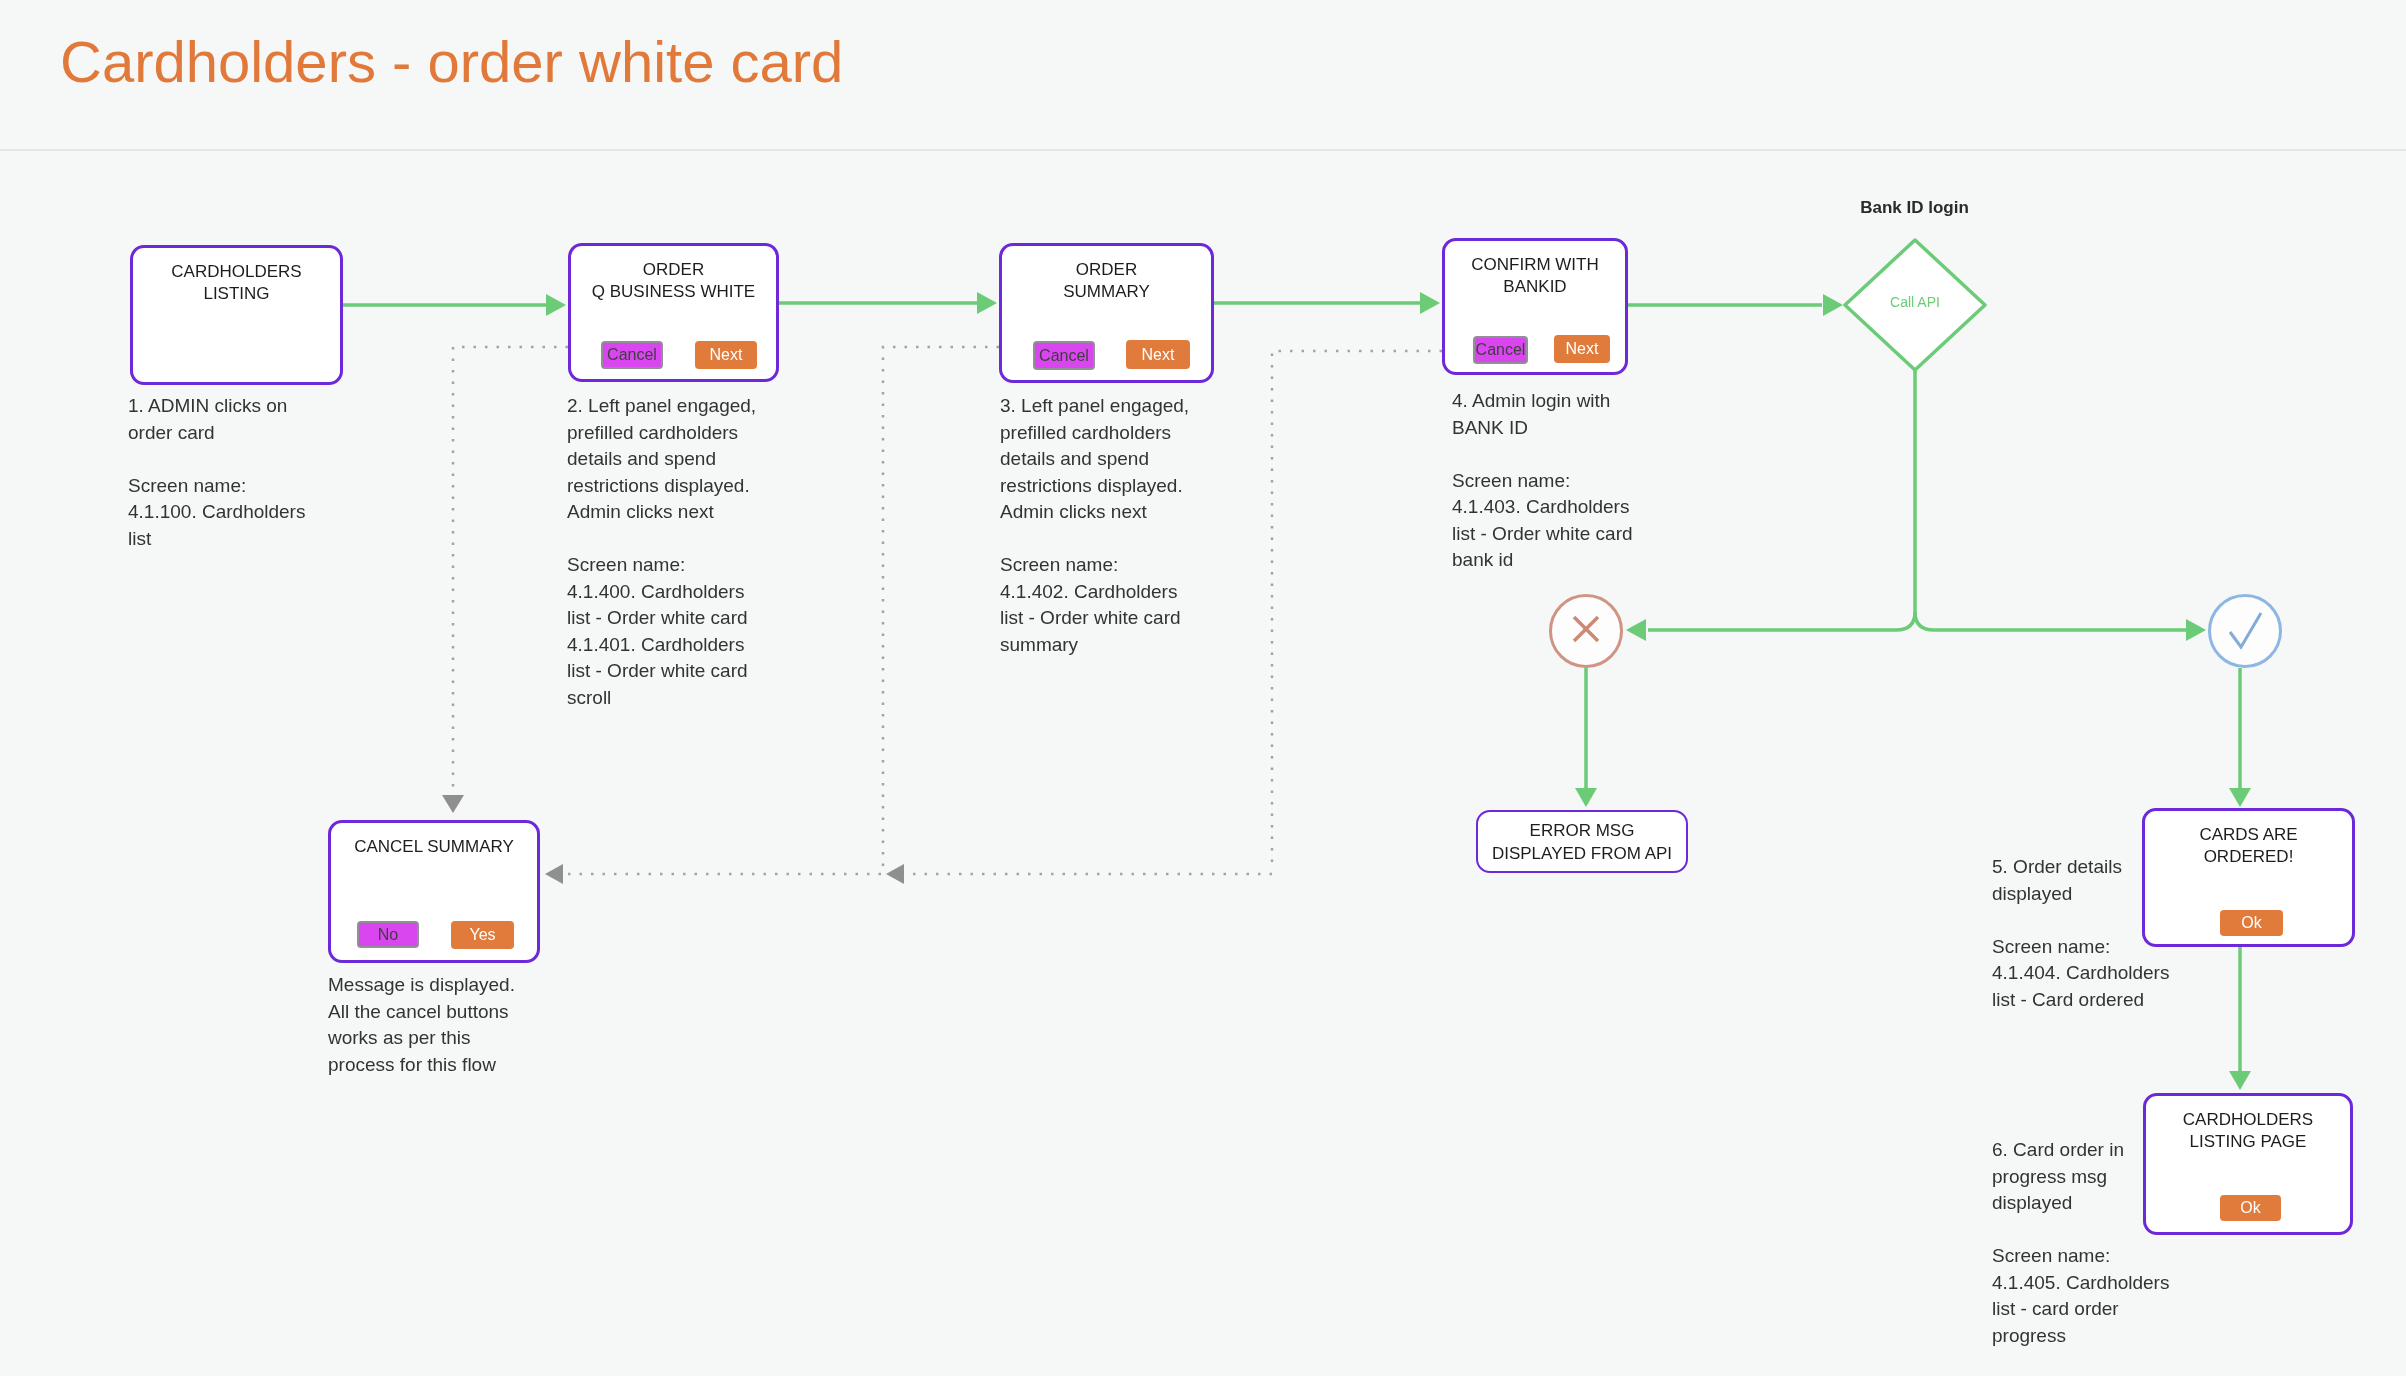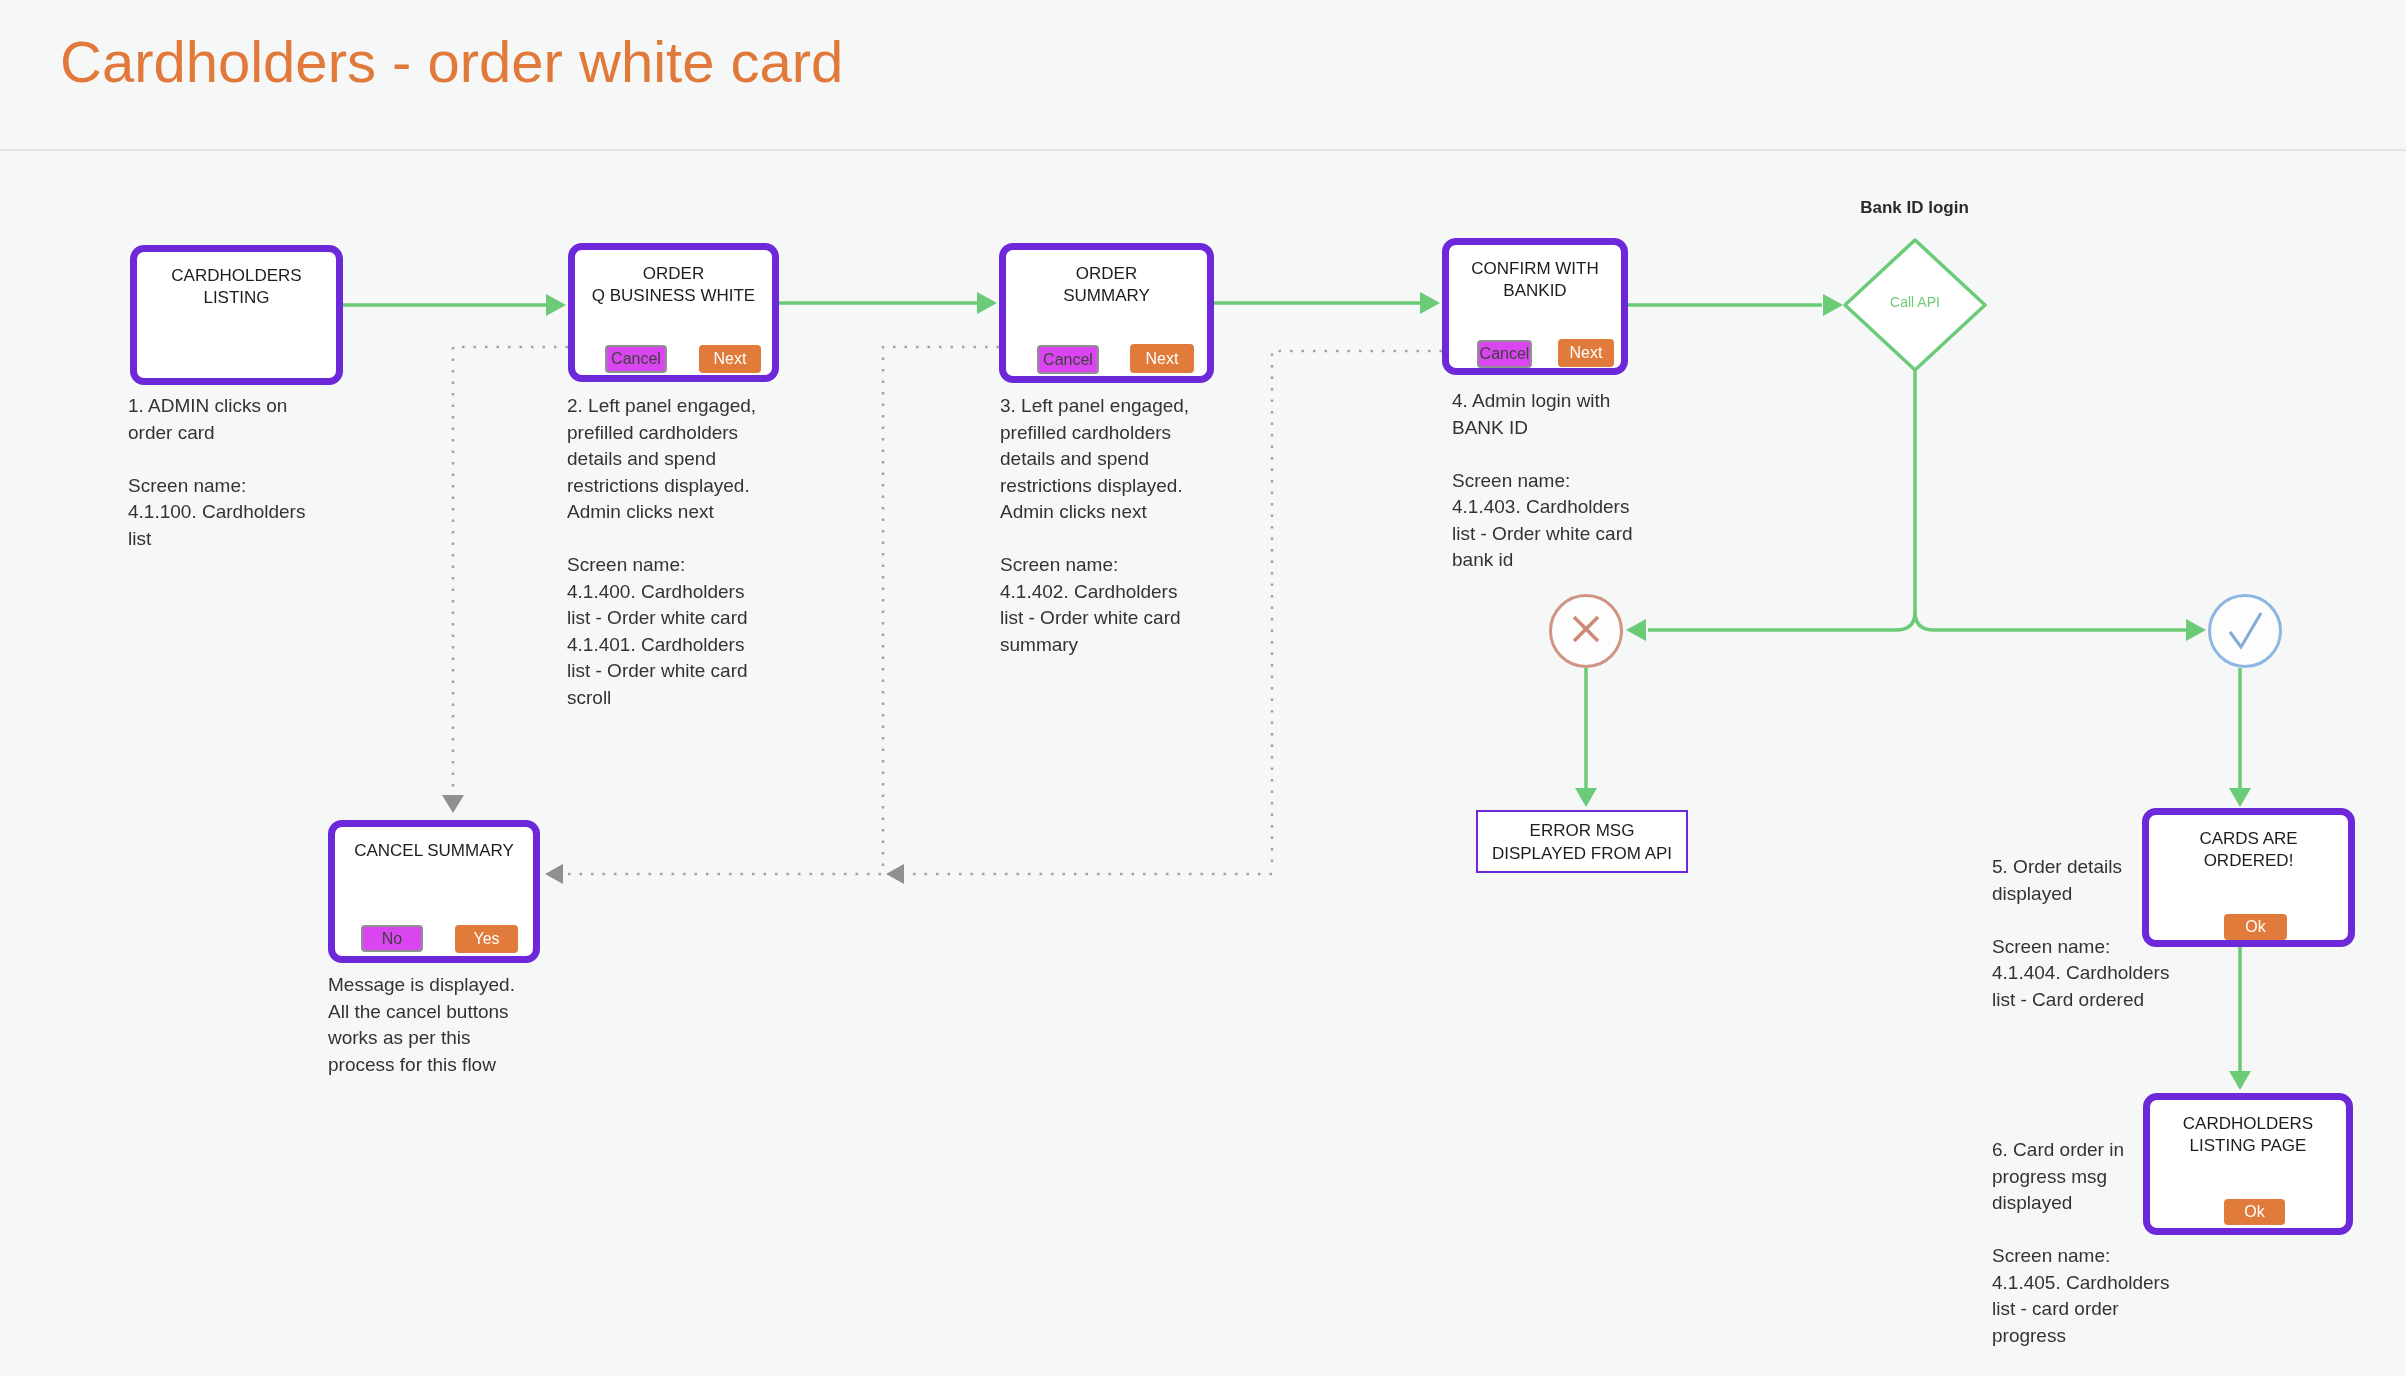--- a/index.html
+++ b/index.html
@@ -5,35 +5,35 @@
   html,body{margin:0;padding:0;background:#f6f7f7;}
   .canvas{position:relative;width:2406px;height:1376px;background:#f6f7f7;overflow:hidden;
           font-family:"Liberation Sans","DejaVu Sans",sans-serif;}
   .page-title{position:absolute;left:60px;top:28px;font-size:58px;font-weight:400;
               color:#e0793a;letter-spacing:0px;white-space:nowrap;}
   .header-divider{position:absolute;left:0;top:149px;width:2406px;height:2px;background:#e4e6e6;}
 
   .wires{position:absolute;left:0;top:0;pointer-events:none;}
 
   
-  .node{position:absolute;background:#ffffff;border:7px solid #6d28d9;border-radius:14px;box-sizing:border-box;}
+  .node{position:absolute;background:#ffffff;border:3px solid #6d28d9;border-radius:14px;box-sizing:border-box;}
   .node-title{display:block;padding-top:13px;text-align:center;font-size:17px;line-height:22px;
               color:#1d1d1d;white-space:pre-line;}
   .node-small .node-title{padding-top:0;}
   .btn{position:absolute;box-sizing:border-box;text-align:center;font-size:16px;border-radius:4px;
        display:flex;align-items:center;justify-content:center;cursor:default;}
   .btn-outline{background:#d946ef;border:2px solid #8f9192;color:#3f3f3f;}
   .btn-orange{background:#e07b3c;border:0;color:#ffffff;}
 
   #box1{left:130px;top:245px;width:213px;height:140px;}
   #box2{left:568px;top:243px;width:211px;height:139px;}
   #box3{left:999px;top:243px;width:215px;height:140px;}
   #box4{left:1442px;top:238px;width:186px;height:137px;}
   #cancelbox{left:328px;top:820px;width:212px;height:143px;}
-  #errorbox{left:1476px;top:810px;width:212px;height:63px;border-width:2.5px;border-radius:0;
+  #errorbox{left:1476px;top:810px;width:212px;height:63px;border-width:2.5px;border-radius:14px;
             display:flex;align-items:center;justify-content:center;}
   #errorbox .node-title{padding-top:0;line-height:23px;}
   #cardsbox{left:2142px;top:808px;width:213px;height:139px;}
   #listingbox{left:2143px;top:1093px;width:210px;height:142px;}
 
   
   .decision-label{position:absolute;left:1847px;top:198px;width:135px;text-align:center;
                   font-size:17px;font-weight:700;color:#2a2a2a;}
   .decision-text{position:absolute;left:1845px;top:294px;width:140px;text-align:center;
                  font-size:14px;color:#6bcb77;}

